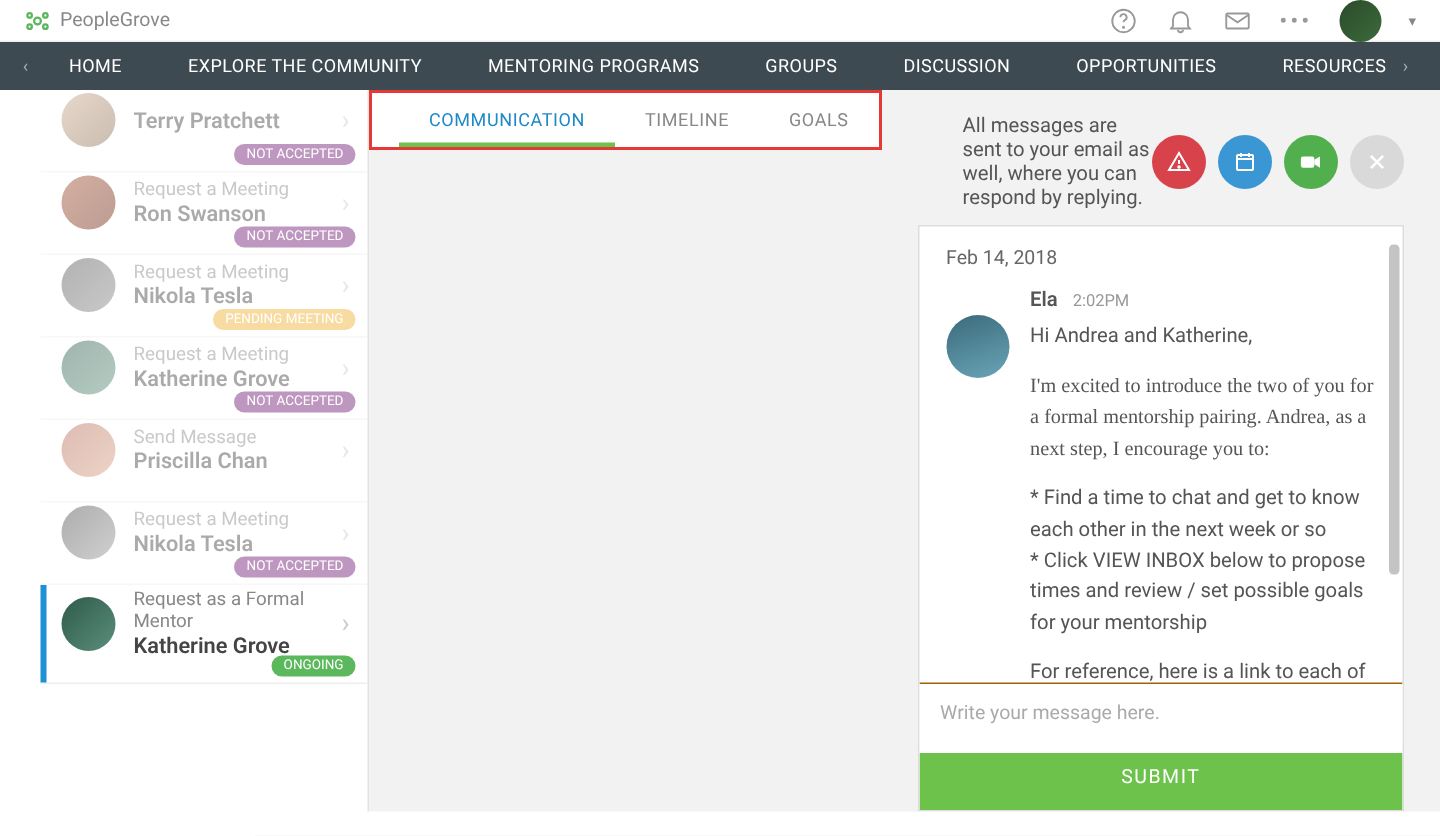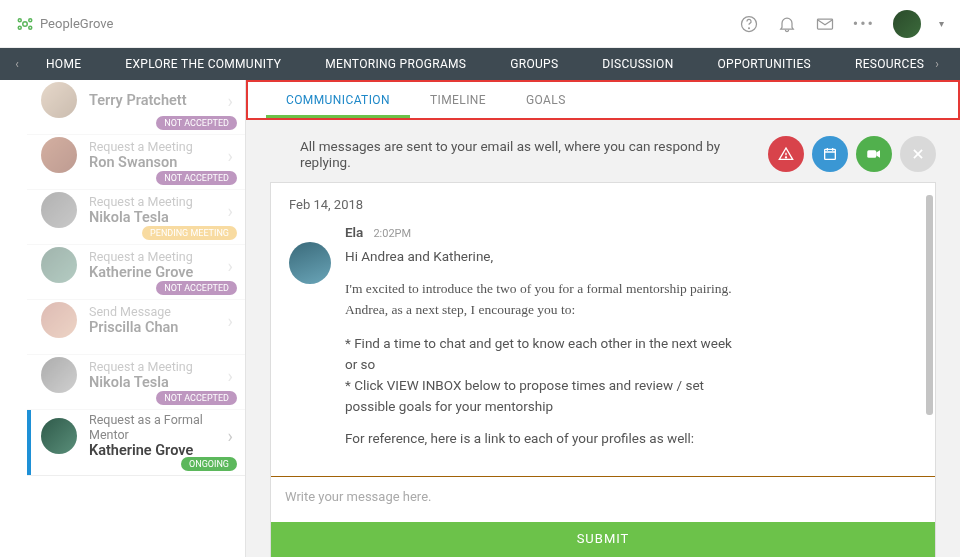--- a/index.html
+++ b/index.html
@@ -1,17 +1,17 @@
 <!DOCTYPE html>
 <html><head>
 <meta charset="utf-8">
 <style>
   * { box-sizing: border-box; margin: 0; padding: 0; }
   body { font-family: -apple-system, BlinkMacSystemFont, "Segoe UI", Roboto, Arial, sans-serif; font-size: 14px; color: #555; background: #fff; width: 960px; height: 557px; overflow: hidden; }
-  .topbar { height: 48px; display: flex; align-items: center; justify-content: space-between; padding: 4px 16px; border-bottom: 1px solid #eee; }
+  .topbar { height: 28px; display: flex; align-items: center; justify-content: space-between; padding: 4px 16px; border-bottom: 1px solid #eee; }
   .logo { display: flex; align-items: center; gap: 6px; color: #888; font-size: 13px; }
   .logo-icon { width: 18px; height: 18px; }
   .top-icons { display: flex; align-items: center; gap: 18px; }
   .top-icon { width: 20px; height: 20px; stroke: #999; fill: none; stroke-width: 1.5; }
   .avatar-top { width: 28px; height: 28px; border-radius: 50%; background: linear-gradient(135deg,#2a4a2a,#3c6b3c); }
   .chev-down { font-size: 10px; color: #888; }
   .dots { color:#999; letter-spacing:2px; font-size:16px; }
   .navbar { height: 32px; background: #3e4a52; color: #fff; display: flex; align-items: center; font-size: 12px; position: relative; }
   .nav-arrow { width: 34px; display:flex; justify-content:center; color:#aaa; cursor:pointer; }
   .nav-items { display:flex; gap: 44px; margin-left: 12px; white-space: nowrap; overflow:hidden; flex:1; }
@@ -26,21 +26,21 @@
   .side-txt { margin-left:12px; flex:1; }
   .side-sub { font-size:12.5px; color:#888; font-weight:400; }
   .side-name { font-size:14.5px; color:#444; font-weight:600; }
   .side-chev { color:#ccc; font-size:18px; }
   .badge { position:absolute; right:8px; bottom:4px; font-size:9px; padding:2px 8px; border-radius:9px; color:#fff; }
   .badge.gray { background:#701a75; }
   .badge.amber { background:#f0b030; }
   .badge.green { background:#5cb85c; }
   .side-item.active::before { content:''; position:absolute; left:0; top:0; bottom:0; width:4px; background:#1e90d6; }
   
-  .pane { flex:1; background:#f2f2f2; display:flex; flex-direction:column; }
+  .pane { flex:1; background:#f2f2f2; display:flex; flex-direction:row; }
   .tabs-wrap { background:#fff; border-bottom:1px solid #e0e0e0; border:2px solid #e53935; margin: 0 0 0 0; display:flex; padding-left:18px; height:40px; }
   .tab { padding: 11px 20px 8px; font-size:12px; color:#888; cursor:pointer; letter-spacing:0.4px; }
   .tab.active { color:#1e88c8; border-bottom:3px solid #6cc24a; }
   .content { flex:1; padding:16px 24px 0 24px; display:flex; flex-direction:column; overflow:hidden; }
   .row1 { display:flex; align-items:center; justify-content:flex-start; margin-bottom:10px;margin-left:30px; }
   .notice { font-size:13.5px; color:#555; }
   .action-btns { display:flex; gap:8px; }
   .circ { width:36px; height:36px; border-radius:50%; display:flex; align-items:center; justify-content:center; color:#fff; cursor:pointer; }
   .c-red { background:#d8434b; }
   .c-blue { background:#3a97d4; }

